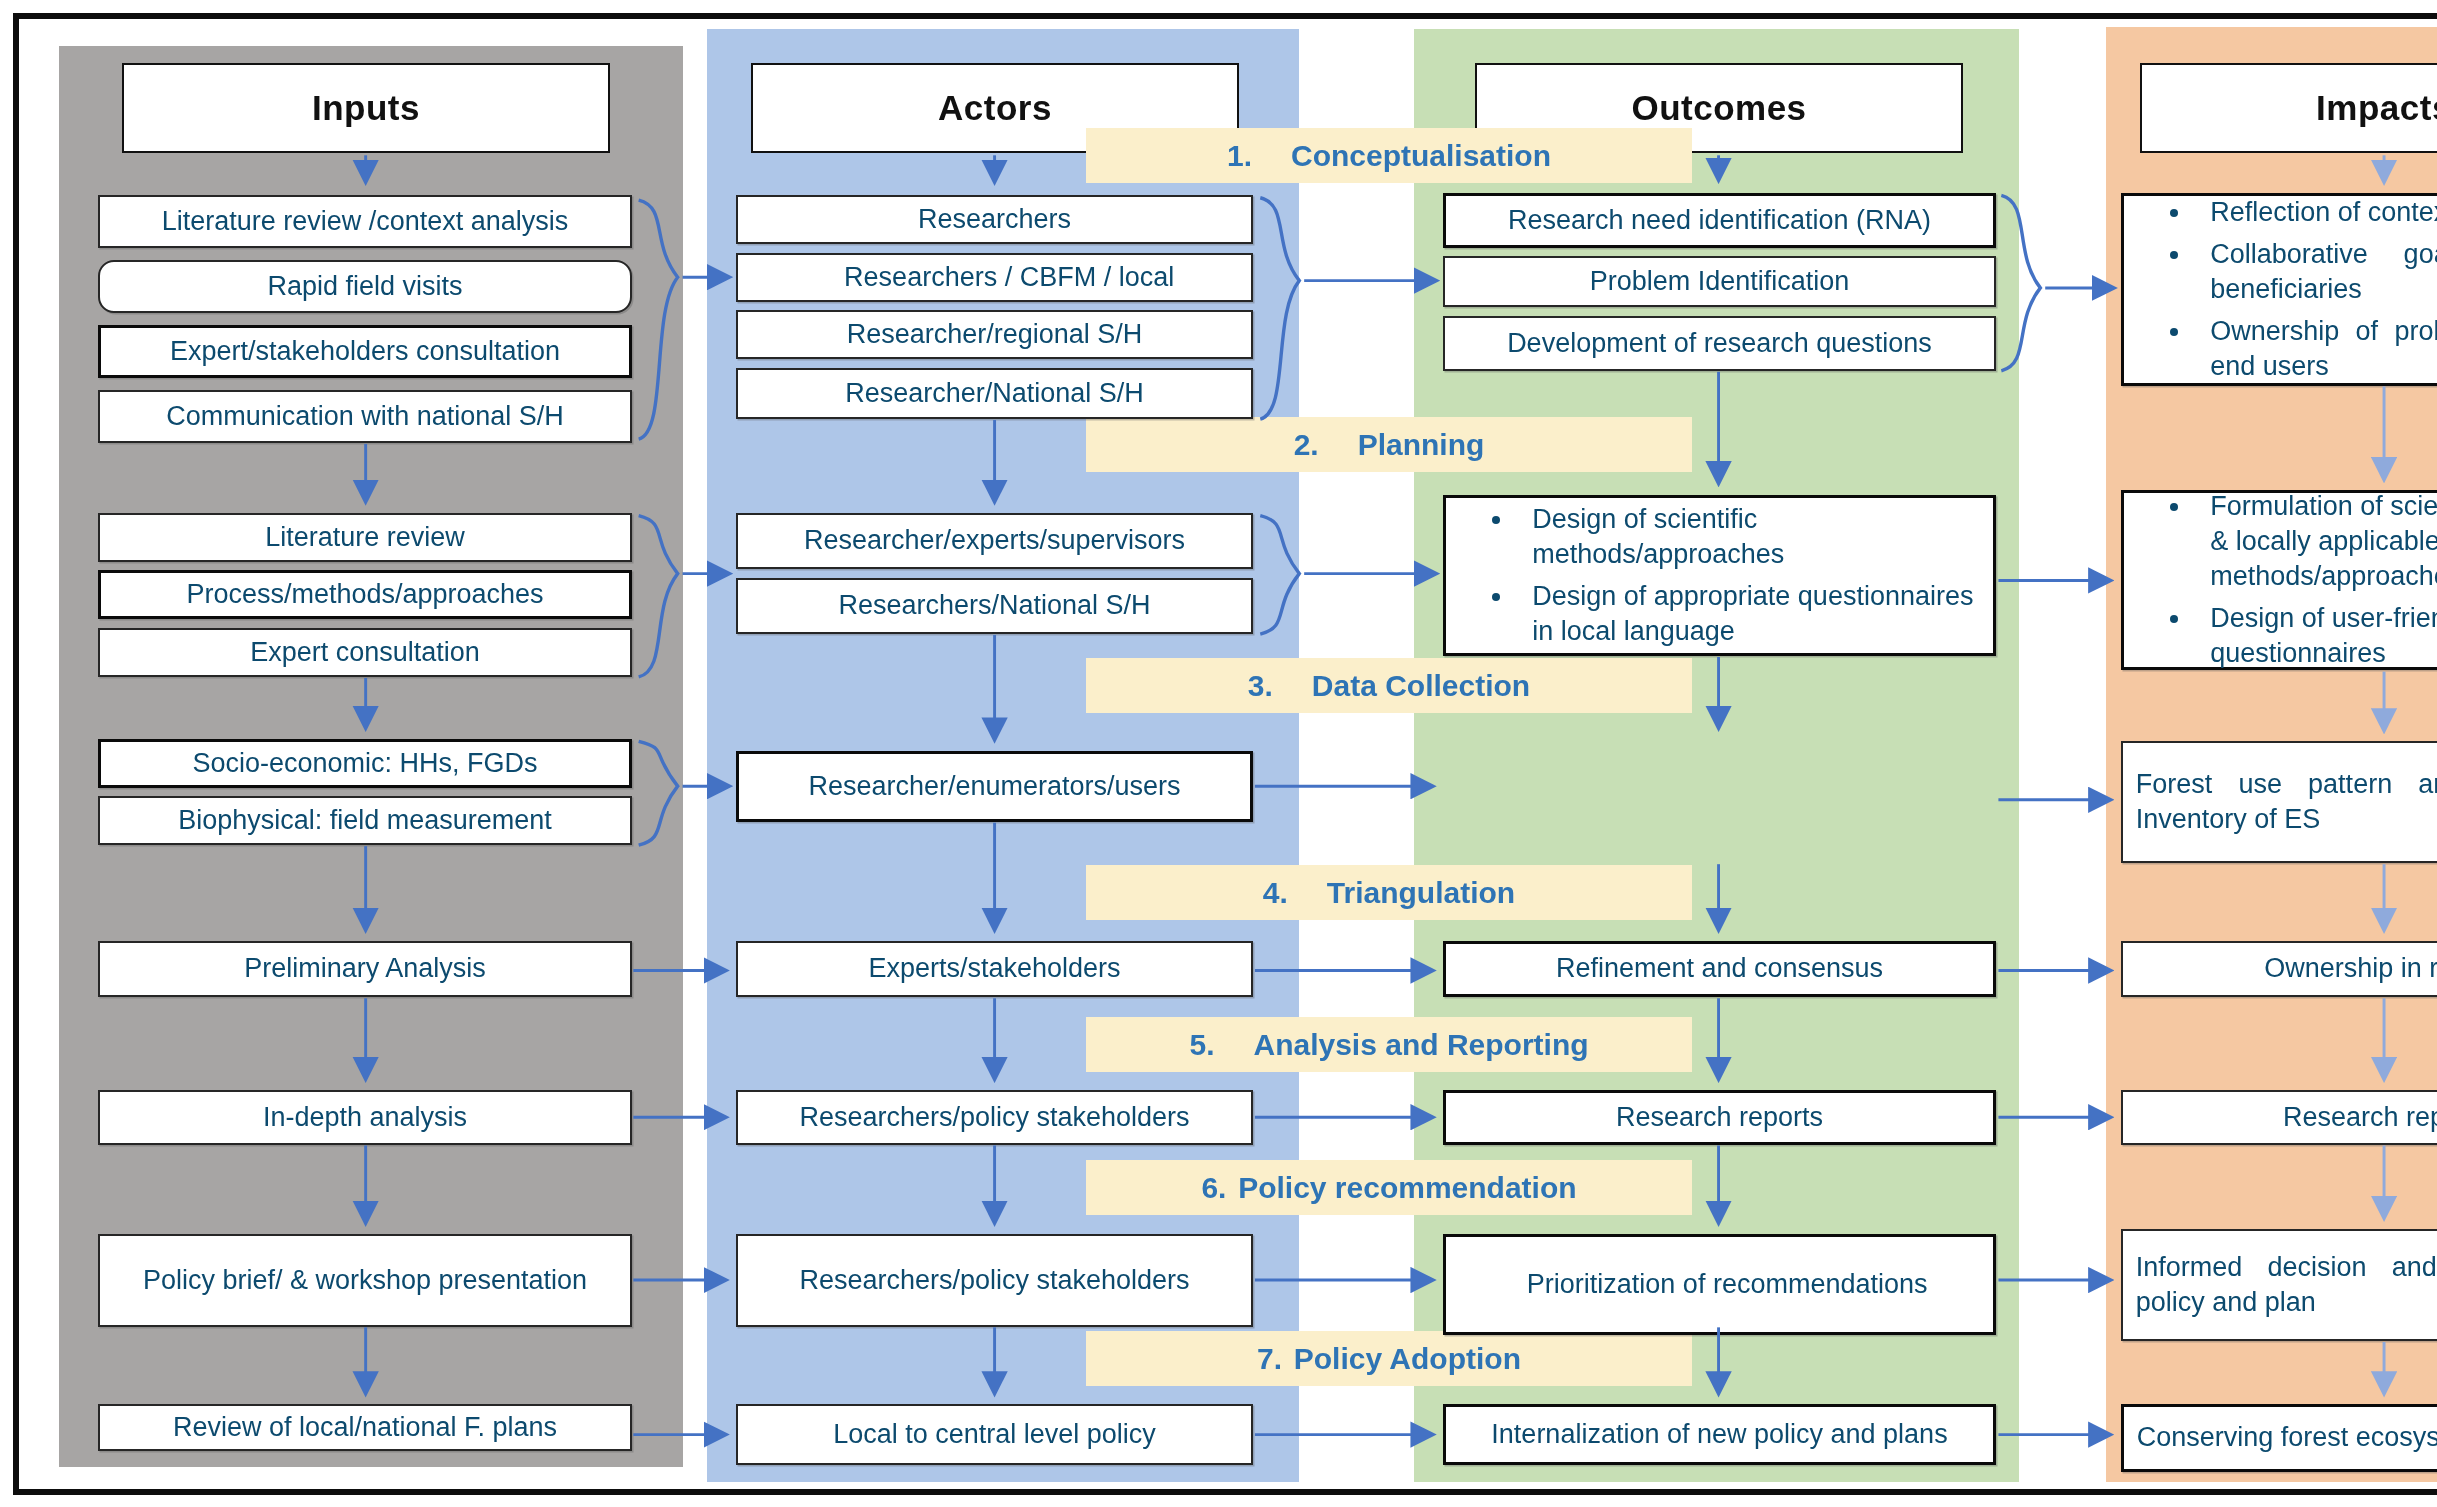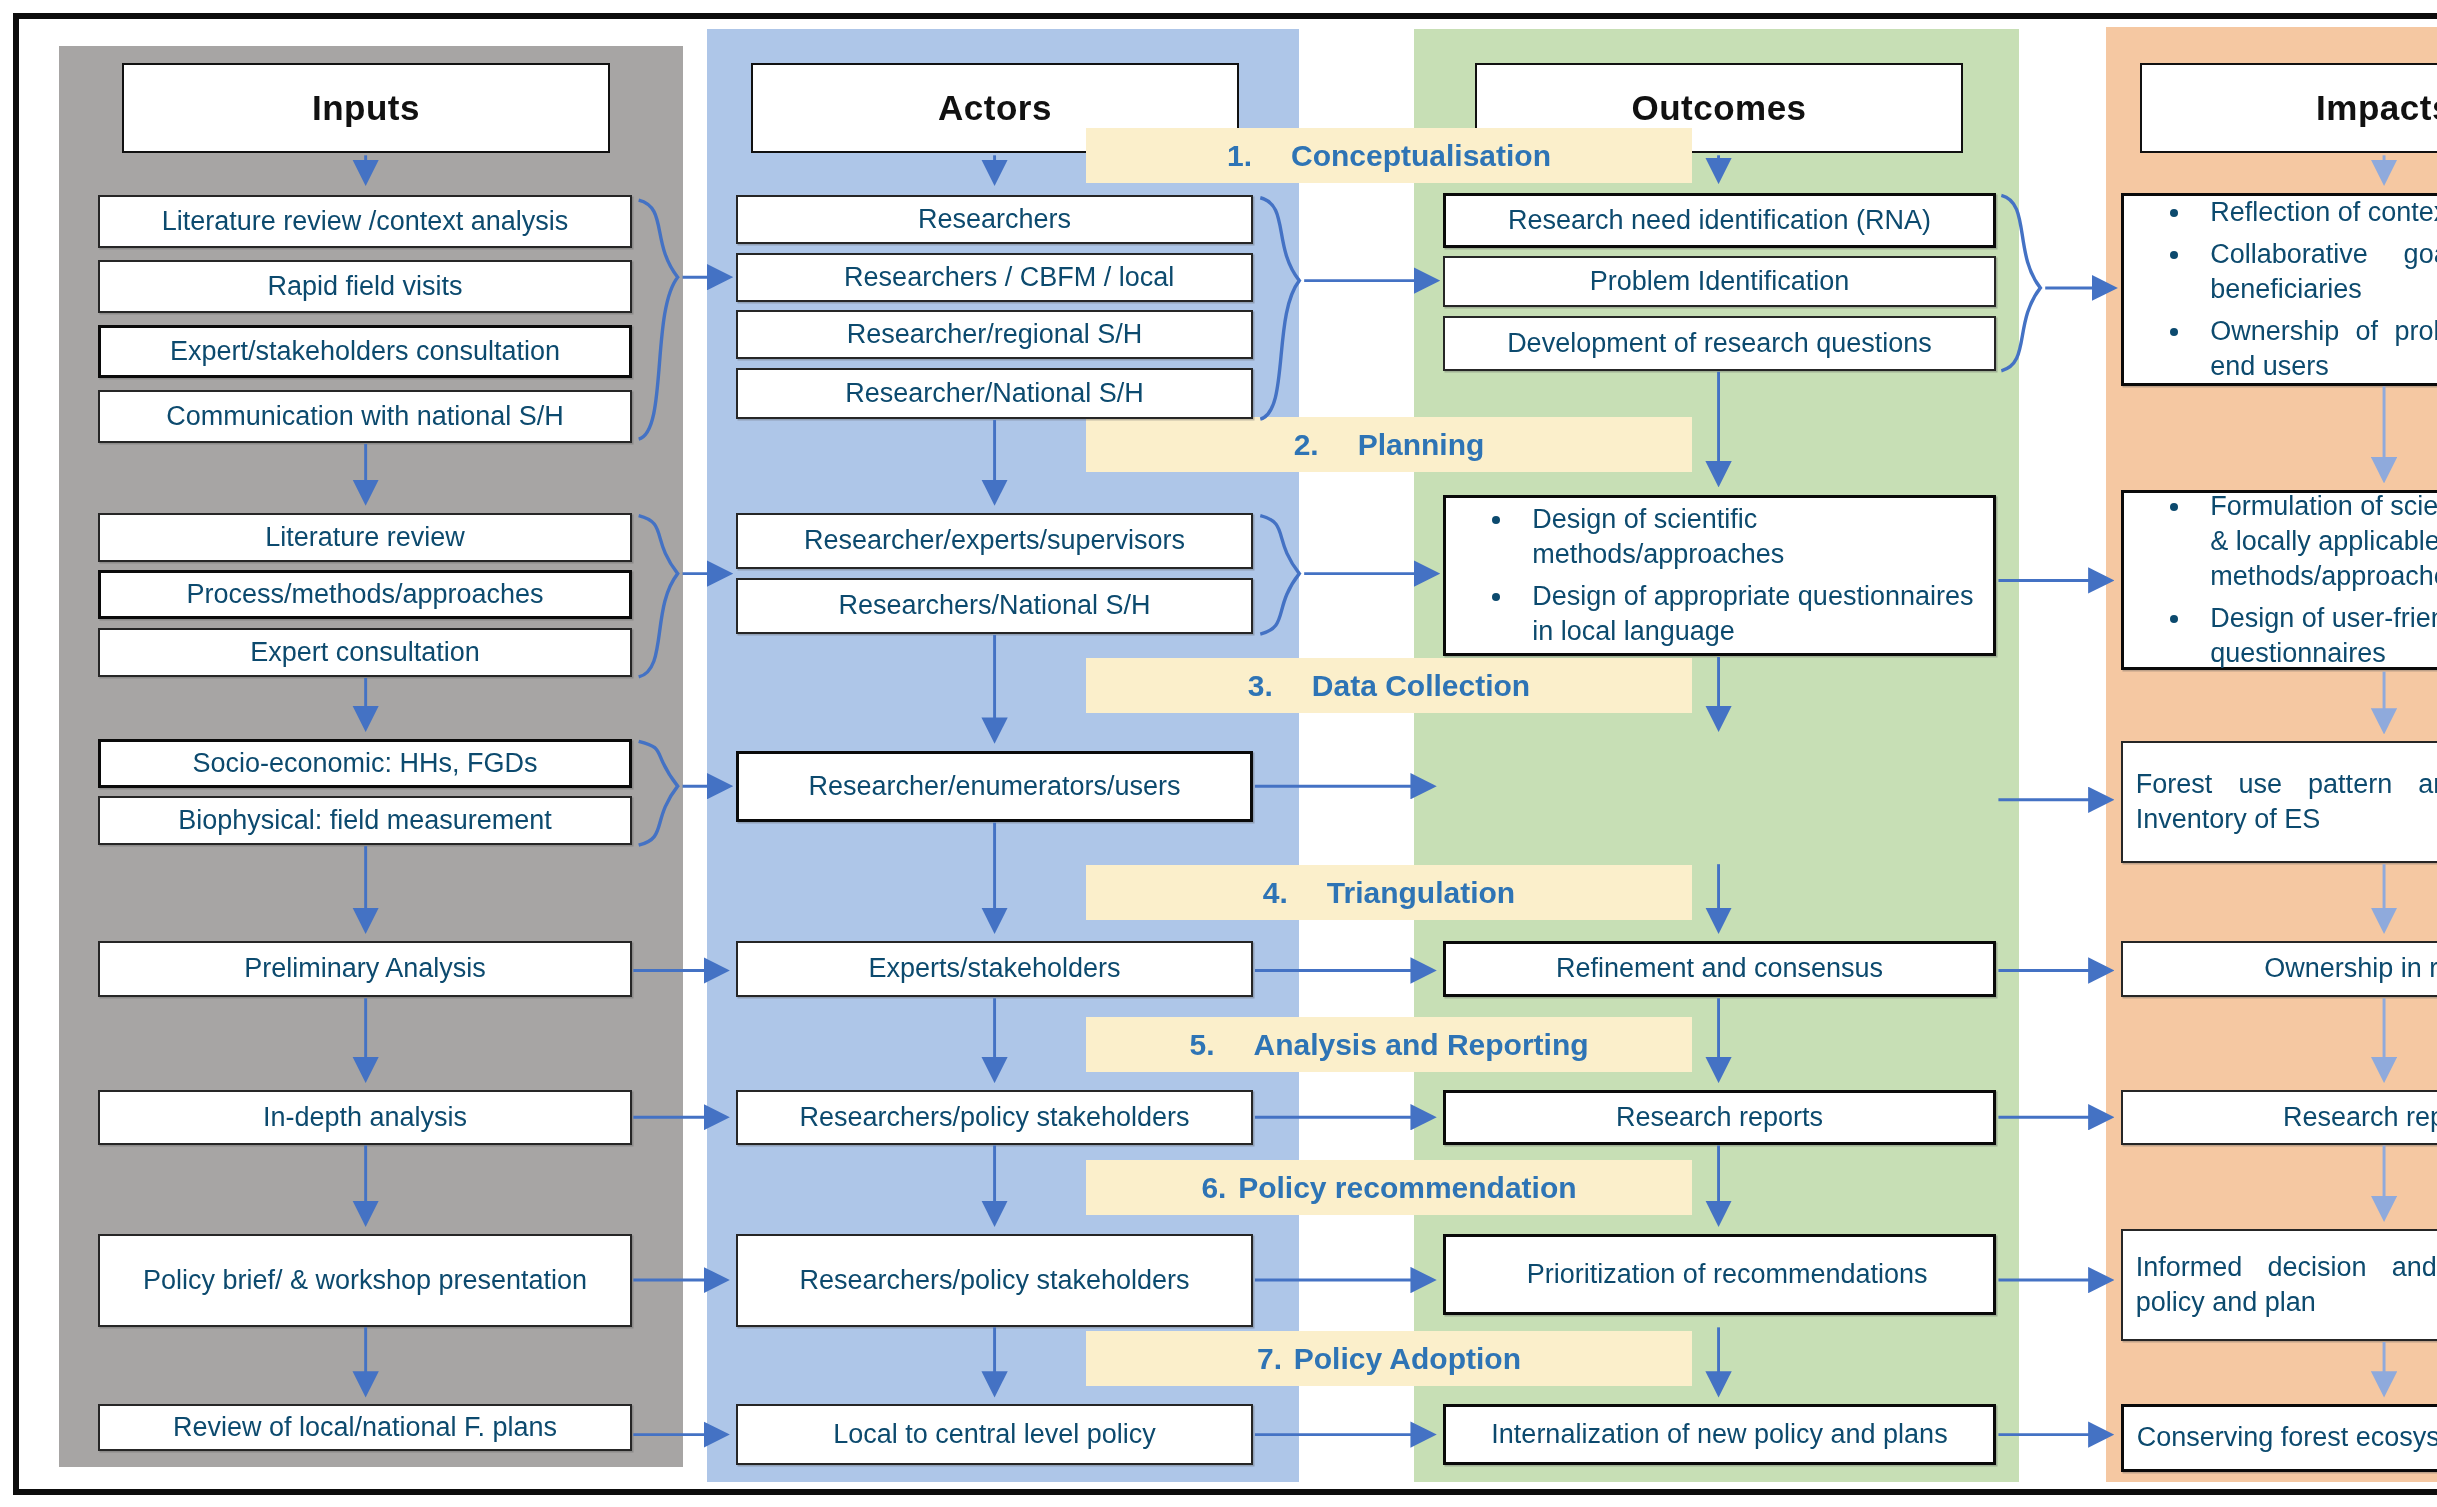--- a/index.html
+++ b/index.html
@@ -97,21 +97,21 @@
       <span class="ttl">Policy recommendation</span>
     </div>
   <div class="banner tight" style="left:1086px;top:1331px;">
       <span class="num">7.</span>
       <span class="ttl">Policy Adoption</span>
     </div>
 
   <div class="box" style="left:98px;top:195px;width:534px;height:53px;">
       <span>Literature review /context analysis</span>
     </div>
-  <div class="box" style="left:98px;top:260px;width:534px;height:53px;">
+  <div class="box" style="left:98px;top:260px;width:534px;height:53px;border-radius:16px;">
       <span>Rapid field visits</span>
     </div>
   <div class="box thick" style="left:98px;top:325px;width:534px;height:53px;">
       <span>Expert/stakeholders consultation</span>
     </div>
   <div class="box" style="left:98px;top:390px;width:534px;height:53px;">
       <span>Communication with national S/H</span>
     </div>
   <div class="box" style="left:98px;top:513px;width:534px;height:49px;">
       <span>Literature review</span>
@@ -189,21 +189,21 @@
       <li>Design of scientific methods/approaches</li>
       <li>Design of appropriate questionnaires in local language</li>
     </ul>
   </div>
   <div class="box thick" style="left:1443px;top:941px;width:553px;height:56px;">
       <span>Refinement and consensus</span>
     </div>
   <div class="box thick" style="left:1443px;top:1090px;width:553px;height:55px;">
       <span>Research reports</span>
     </div>
-  <div class="box thick" style="left:1443px;top:1234px;width:553px;height:81px;padding-left:28px;">
+  <div class="box thick" style="left:1443px;top:1234px;width:553px;height:101px;padding-left:28px;">
       <span>Prioritization of recommendations</span>
     </div>
   <div class="box thick" style="left:1443px;top:1404px;width:553px;height:61px;">
       <span>Internalization of new policy and plans</span>
     </div>
 
   <div class="box bullets justify thick" style="left:2121px;top:193px;width:531px;height:193px;">
     <ul>
       <li>Reflection of context</li>
       <li>Collaborative goal setting by beneficiaries</li>

